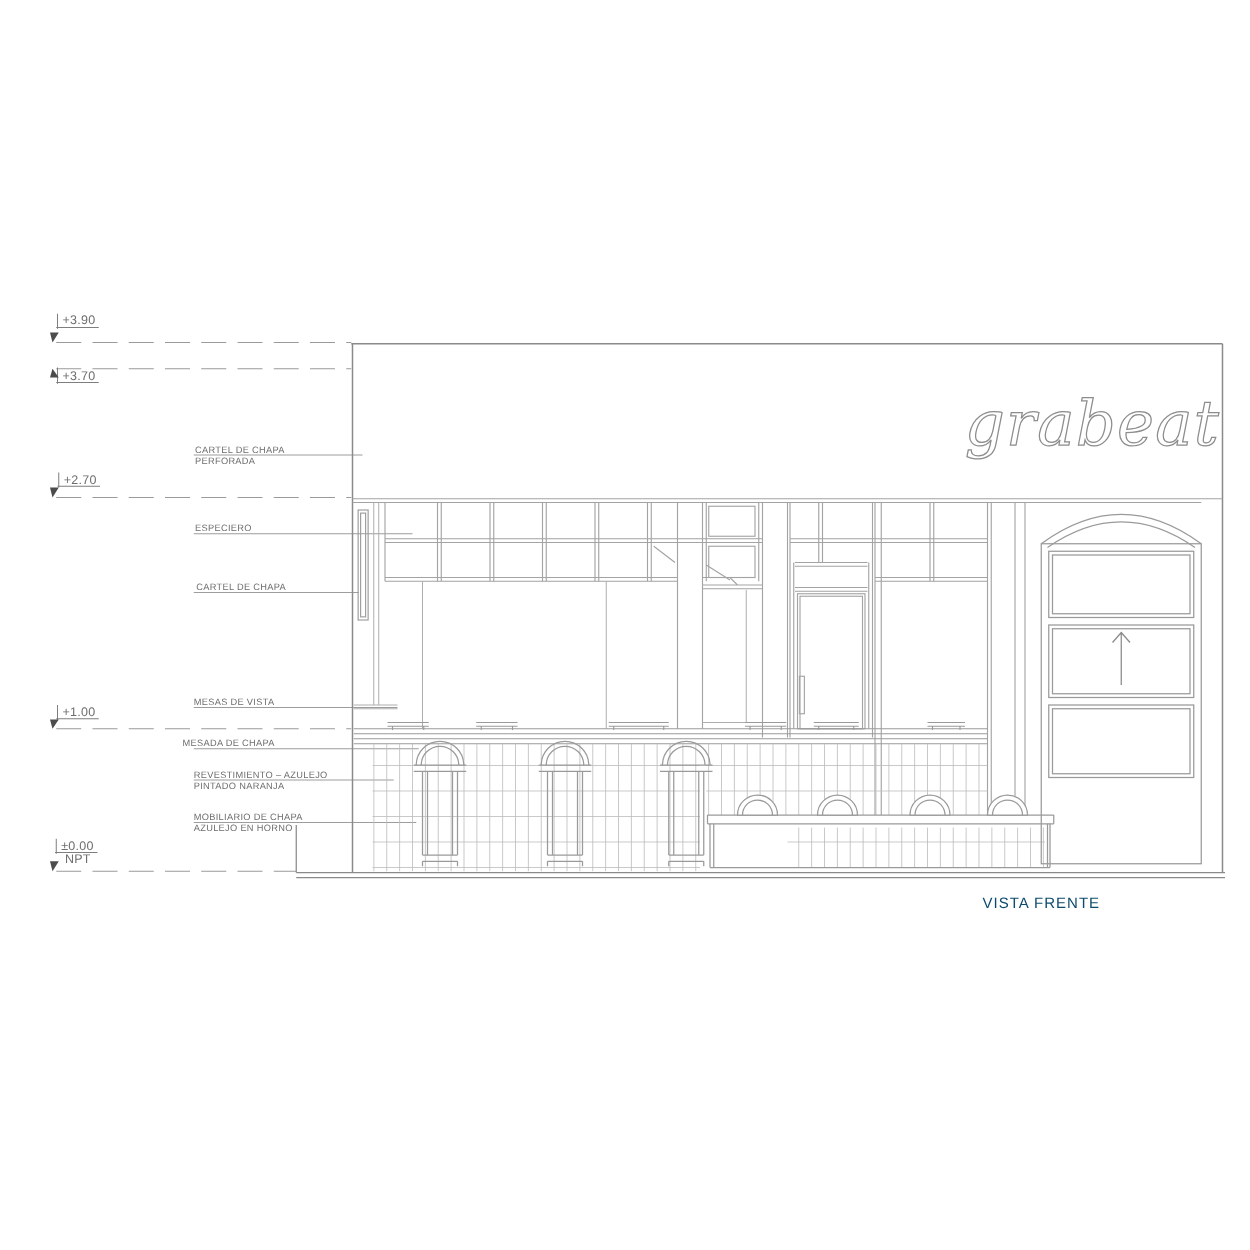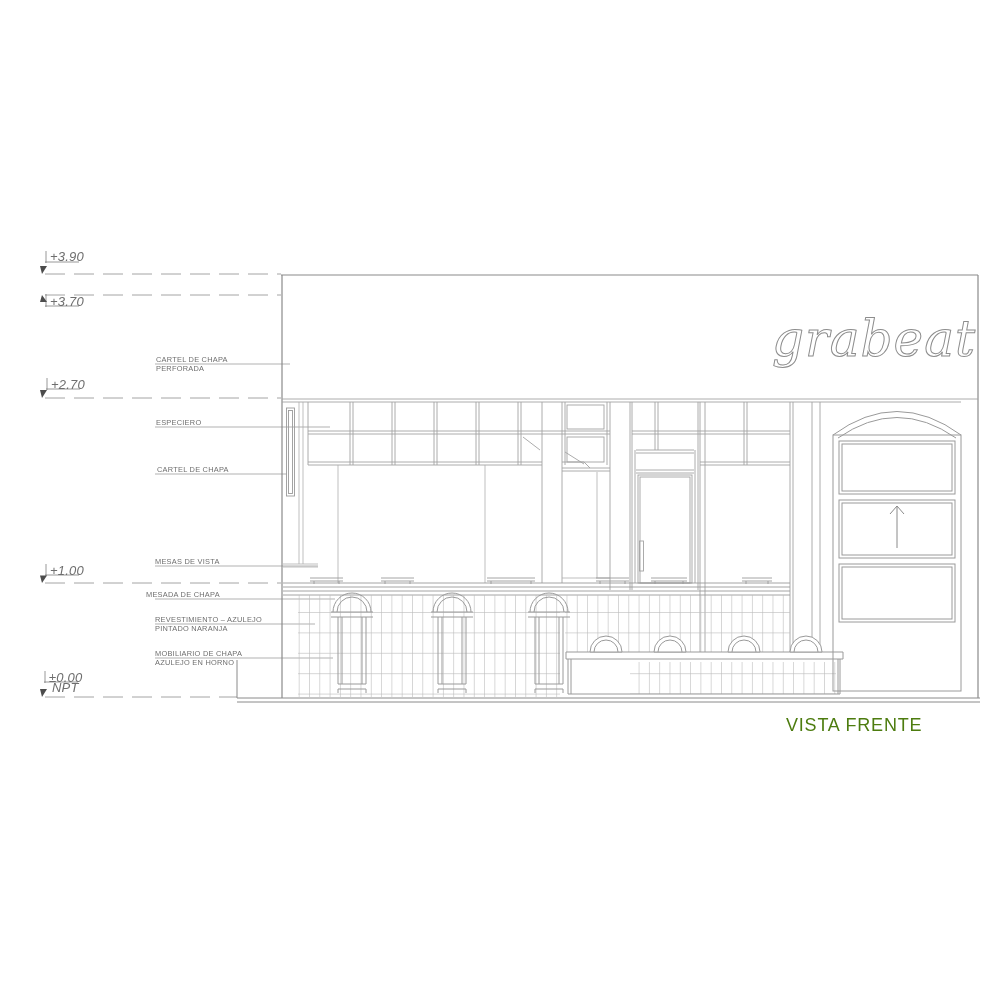--- a/index.html
+++ b/index.html
@@ -1,21 +1,21 @@
 <!DOCTYPE html>
 <html><head>
 <meta charset="utf-8">
 <style>
   html,body{margin:0;padding:0;background:#fff;}
   #canvas{position:relative;width:1000px;height:1000px;background:#ffffff;overflow:hidden;
           font-family:"Liberation Sans",sans-serif;}
   #linework{position:absolute;left:0;top:0;}
   .lbl{position:absolute;font-size:7.4px;line-height:8px;letter-spacing:.25px;color:#6e6e6e;white-space:nowrap;text-align:right;}
-  .lvl{position:absolute;font-size:13px;line-height:8px;letter-spacing:.2px;color:#6e6e6e;white-space:nowrap;font-style:italic;}
-  .view-title{position:absolute;left:786px;top:715px;font-size:18px;letter-spacing:.8px;color:#4d7c0f;}
+  .lvl{position:absolute;font-size:10px;line-height:8px;letter-spacing:.2px;color:#6e6e6e;white-space:nowrap;}
+  .view-title{position:absolute;left:786px;top:715px;font-size:12px;letter-spacing:.8px;color:#0c4a6e;}
 </style>
 </head>
 <body>
 
 <div id="canvas">
 
   <svg id="linework" width="1000" height="1000" viewBox="0 0 1000 1000" fill="none">
     <defs>
       <pattern id="tile" width="10.3" height="20.4" patternUnits="userSpaceOnUse">
         <path d="M0.35,0V20.4M0,0.35H10.3" stroke="#bcbcbc" stroke-width="0.7"></path>

